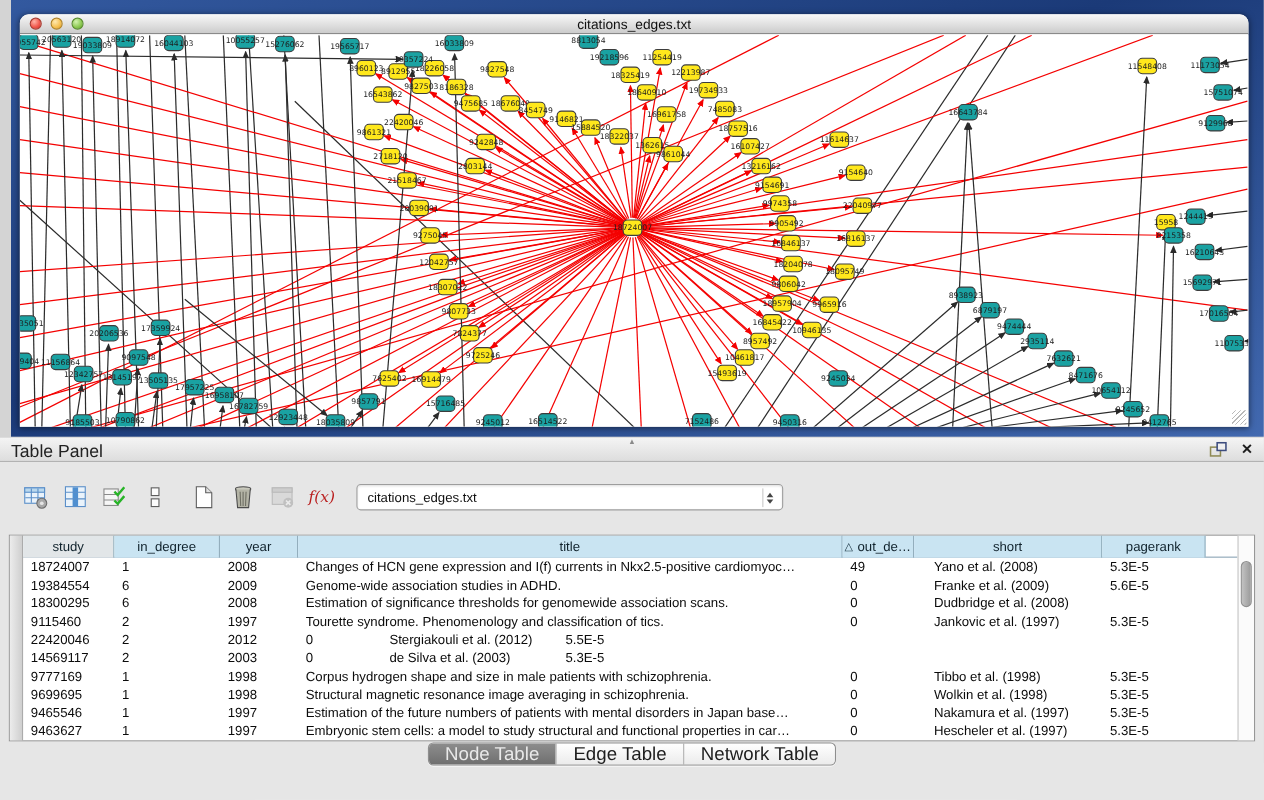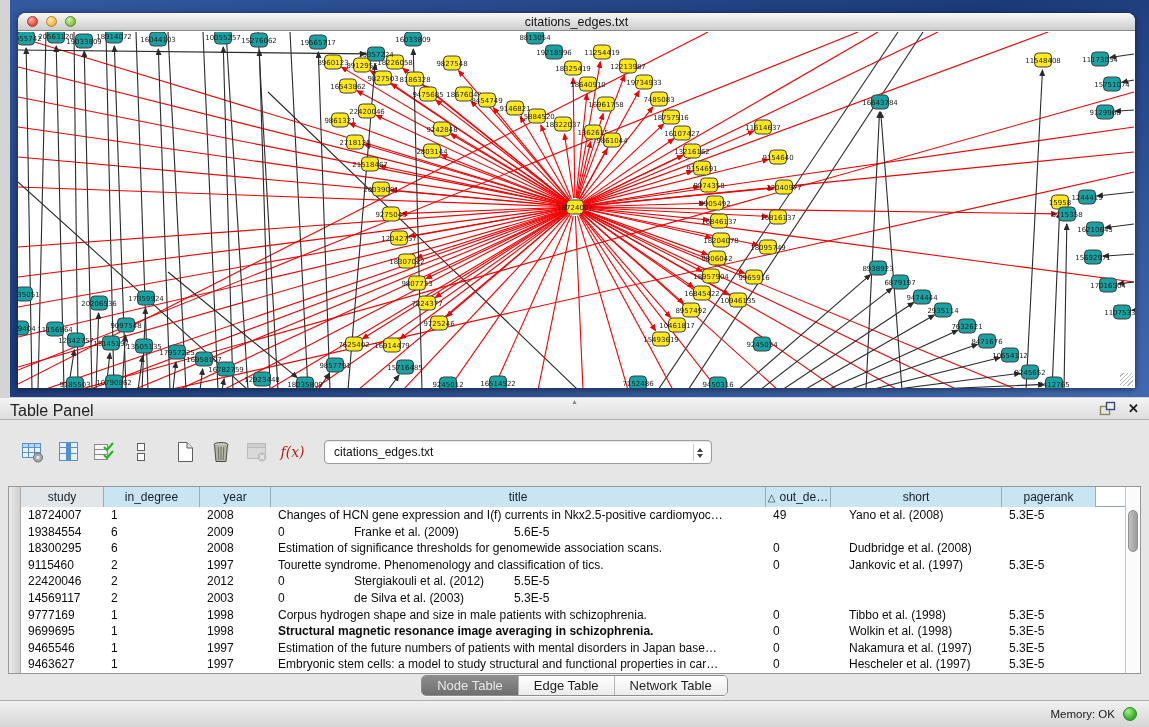--- a/index.html
+++ b/index.html
@@ -59,21 +59,21 @@
   .tbody { position:absolute; left:12px; top:20px; right:15px; bottom:0; overflow:hidden; }
   .trow { display:flex; height:16.6px; line-height:16.6px; font-size:12px; color:#0b0b0b; white-space:nowrap; }
   .td { overflow:hidden; text-overflow:clip; padding-left:7px; }
   .vscroll { position:absolute; right:0; top:0; bottom:0; width:15px; background:#fbfbfb; border-left:1px solid #c4c4c4; }
   .vthumb { position:absolute; left:2px; right:2px; top:23px; height:42px; border-radius:6px;
     background:linear-gradient(90deg,#c2c2c2,#9b9b9b); border:1px solid #909090; }
 
   .tabs { position:absolute; left:0; top:277px; width:100%; display:flex; justify-content:center; }
   .seg { display:flex; border:1px solid #8e8e8e; border-radius:5px; overflow:hidden; height:21px;
     box-shadow:0 1px 0 rgba(255,255,255,.7); }
-  .seg-btn { padding:0 15px; font-size:13px; line-height:20px; background:linear-gradient(#ffffff,#ebebeb);
+  .seg-btn { padding:0 15px; font-size:17px; line-height:20px; background:linear-gradient(#ffffff,#ebebeb);
     color:#1d1d1d; border-left:1px solid #b5b5b5; }
   .seg-btn:first-child { border-left:none; }
   .seg-btn.active { background:linear-gradient(#8d8d8d,#6f6f6f); color:#e9e9e9; }
 
   .statusbar { position:absolute; left:0; bottom:0; width:1149px; height:27px;
     background:linear-gradient(#f1f1f1,#d6d6d6); border-top:1px solid #adadad; }
   .mem { position:absolute; right:34px; top:7px; font-size:11.5px; color:#1a1a1a; }
   .memdot { position:absolute; right:12px; top:6px; width:14px; height:14px; border-radius:50%;
     background:radial-gradient(circle at 35% 30%, #a8ef88, #3cb531 60%, #2f9427); border:1px solid #2a8526; }
 </style>
@@ -844,20 +844,21 @@
             <div class="td" style="width: 71px;">2008</div>
             <div class="td" style="width: 495px;">Changes of HCN gene expression and I(f) currents in Nkx2.5-positive cardiomyoc…</div>
             <div class="td" style="width: 65px;">49</div>
             <div class="td" style="width: 171px; padding-left: 18px;">Yano et al. (2008)</div>
             <div class="td" style="width: 94px;">5.3E-5</div>
           </div>
           <div class="trow">
             <div class="td" style="width: 83px;">19384554</div>
             <div class="td" style="width: 96px;">6</div>
             <div class="td" style="width: 71px;">2009</div>
+            <div class="td" style="width: 495px;">Genome-wide association studies in ADHD.</div>
             <div class="td" style="width: 65px;">0</div>
             <div class="td" style="width: 171px; padding-left: 18px;">Franke et al. (2009)</div>
             <div class="td" style="width: 94px;">5.6E-5</div>
           </div>
           <div class="trow">
             <div class="td" style="width: 83px;">18300295</div>
             <div class="td" style="width: 96px;">6</div>
             <div class="td" style="width: 71px;">2008</div>
             <div class="td" style="width: 495px;">Estimation of significance thresholds for genomewide association scans.</div>
             <div class="td" style="width: 65px;">0</div>
@@ -895,21 +896,21 @@
             <div class="td" style="width: 71px;">1998</div>
             <div class="td" style="width: 495px;">Corpus hydrogen shape and size in male patients with schizophrenia.</div>
             <div class="td" style="width: 65px;">0</div>
             <div class="td" style="width: 171px; padding-left: 18px;">Tibbo et al. (1998)</div>
             <div class="td" style="width: 94px;">5.3E-5</div>
           </div>
           <div class="trow">
             <div class="td" style="width: 83px;">9699695</div>
             <div class="td" style="width: 96px;">1</div>
             <div class="td" style="width: 71px;">1998</div>
-            <div class="td" style="width: 495px; font-weight: bold;">Structural magnetic resonance image averaging in schizophrenia.</div>
+            <div class="td" style="width: 495px;">Structural magnetic resonance image averaging in schizophrenia.</div>
             <div class="td" style="width: 65px;">0</div>
             <div class="td" style="width: 171px; padding-left: 18px;">Wolkin et al. (1998)</div>
             <div class="td" style="width: 94px;">5.3E-5</div>
           </div>
           <div class="trow">
             <div class="td" style="width: 83px;">9465546</div>
             <div class="td" style="width: 96px;">1</div>
             <div class="td" style="width: 71px;">1997</div>
             <div class="td" style="width: 495px;">Estimation of the future numbers of patients with mental disorders in Japan base…</div>
             <div class="td" style="width: 65px;">0</div>
@@ -933,17 +934,13 @@
 
     <div class="tabs">
       <div class="seg" id="tabseg">
           <div class="seg-btn active">Node Table</div>
           <div class="seg-btn">Edge Table</div>
           <div class="seg-btn">Network Table</div>
         </div>
     </div>
   </div>
 
-  <div class="statusbar">
-    <span class="mem">Memory: OK</span>
-    <div class="memdot"></div>
-  </div>
 </div>
 
 </body></html>

